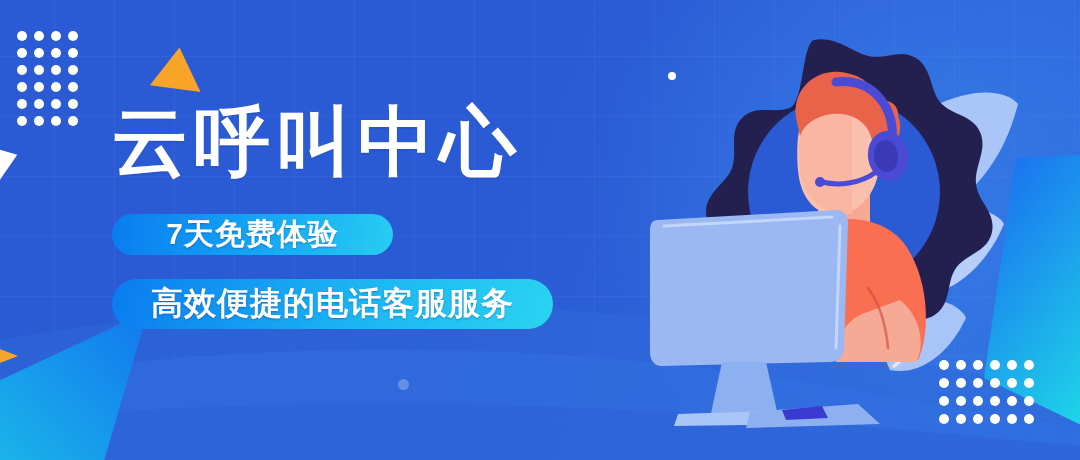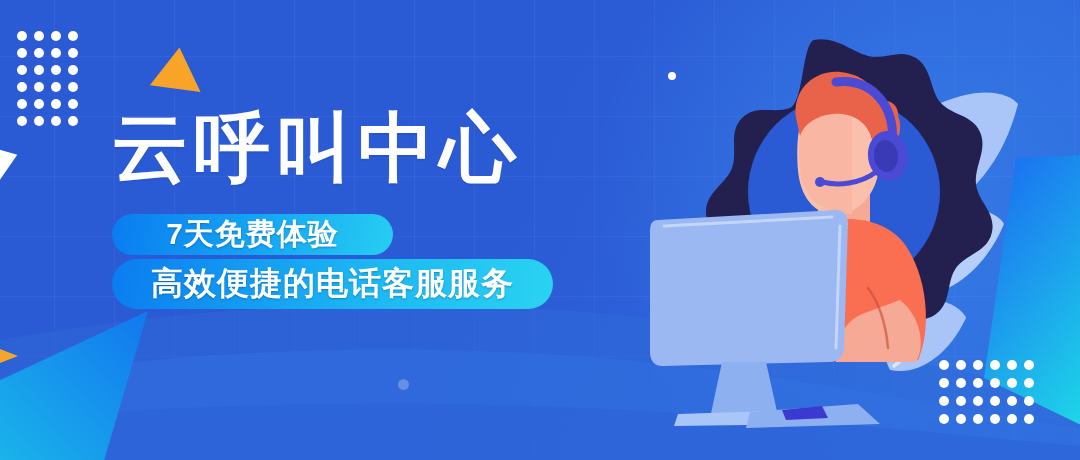--- a/index.html
+++ b/index.html
@@ -96,37 +96,38 @@
   }
   #headline{
     margin:0;
     color:#ffffff;
     font-size:76px;
     line-height:1;
     font-weight:700;
     letter-spacing:6px;
     text-shadow:0 2px 0 rgba(0,0,0,.05);
     white-space:nowrap;
+    font-family:Liberation Mono, monospace;
   }
 
   .pill{
     display:inline-flex;align-items:center;justify-content:center;
     color:#ffffff;font-weight:700;
     border-radius:999px;
     text-shadow:0 1px 2px rgba(0,40,110,.35);
     white-space:nowrap;
   }
   #pill-trial{
     margin-top:28px;
     height:41px;width:281px;
     font-size:30px;letter-spacing:1px;
     background:linear-gradient(100deg,#0a7cf0 0%,#14a6f4 52%,#27cdf2 100%);
   }
   #pill-service{
-    margin-top:4px;
+    margin-top:24px;
     height:50px;width:441px;
     font-size:32px;letter-spacing:1px;
     background:linear-gradient(100deg,#0a7cf0 0%,#1bb5f3 55%,#2ad3f1 100%);
   }
 
   
   #illustration{
     position:absolute;left:600px;top:0;width:480px;height:460px;
   }
   #illustration svg{display:block;width:100%;height:100%;}

